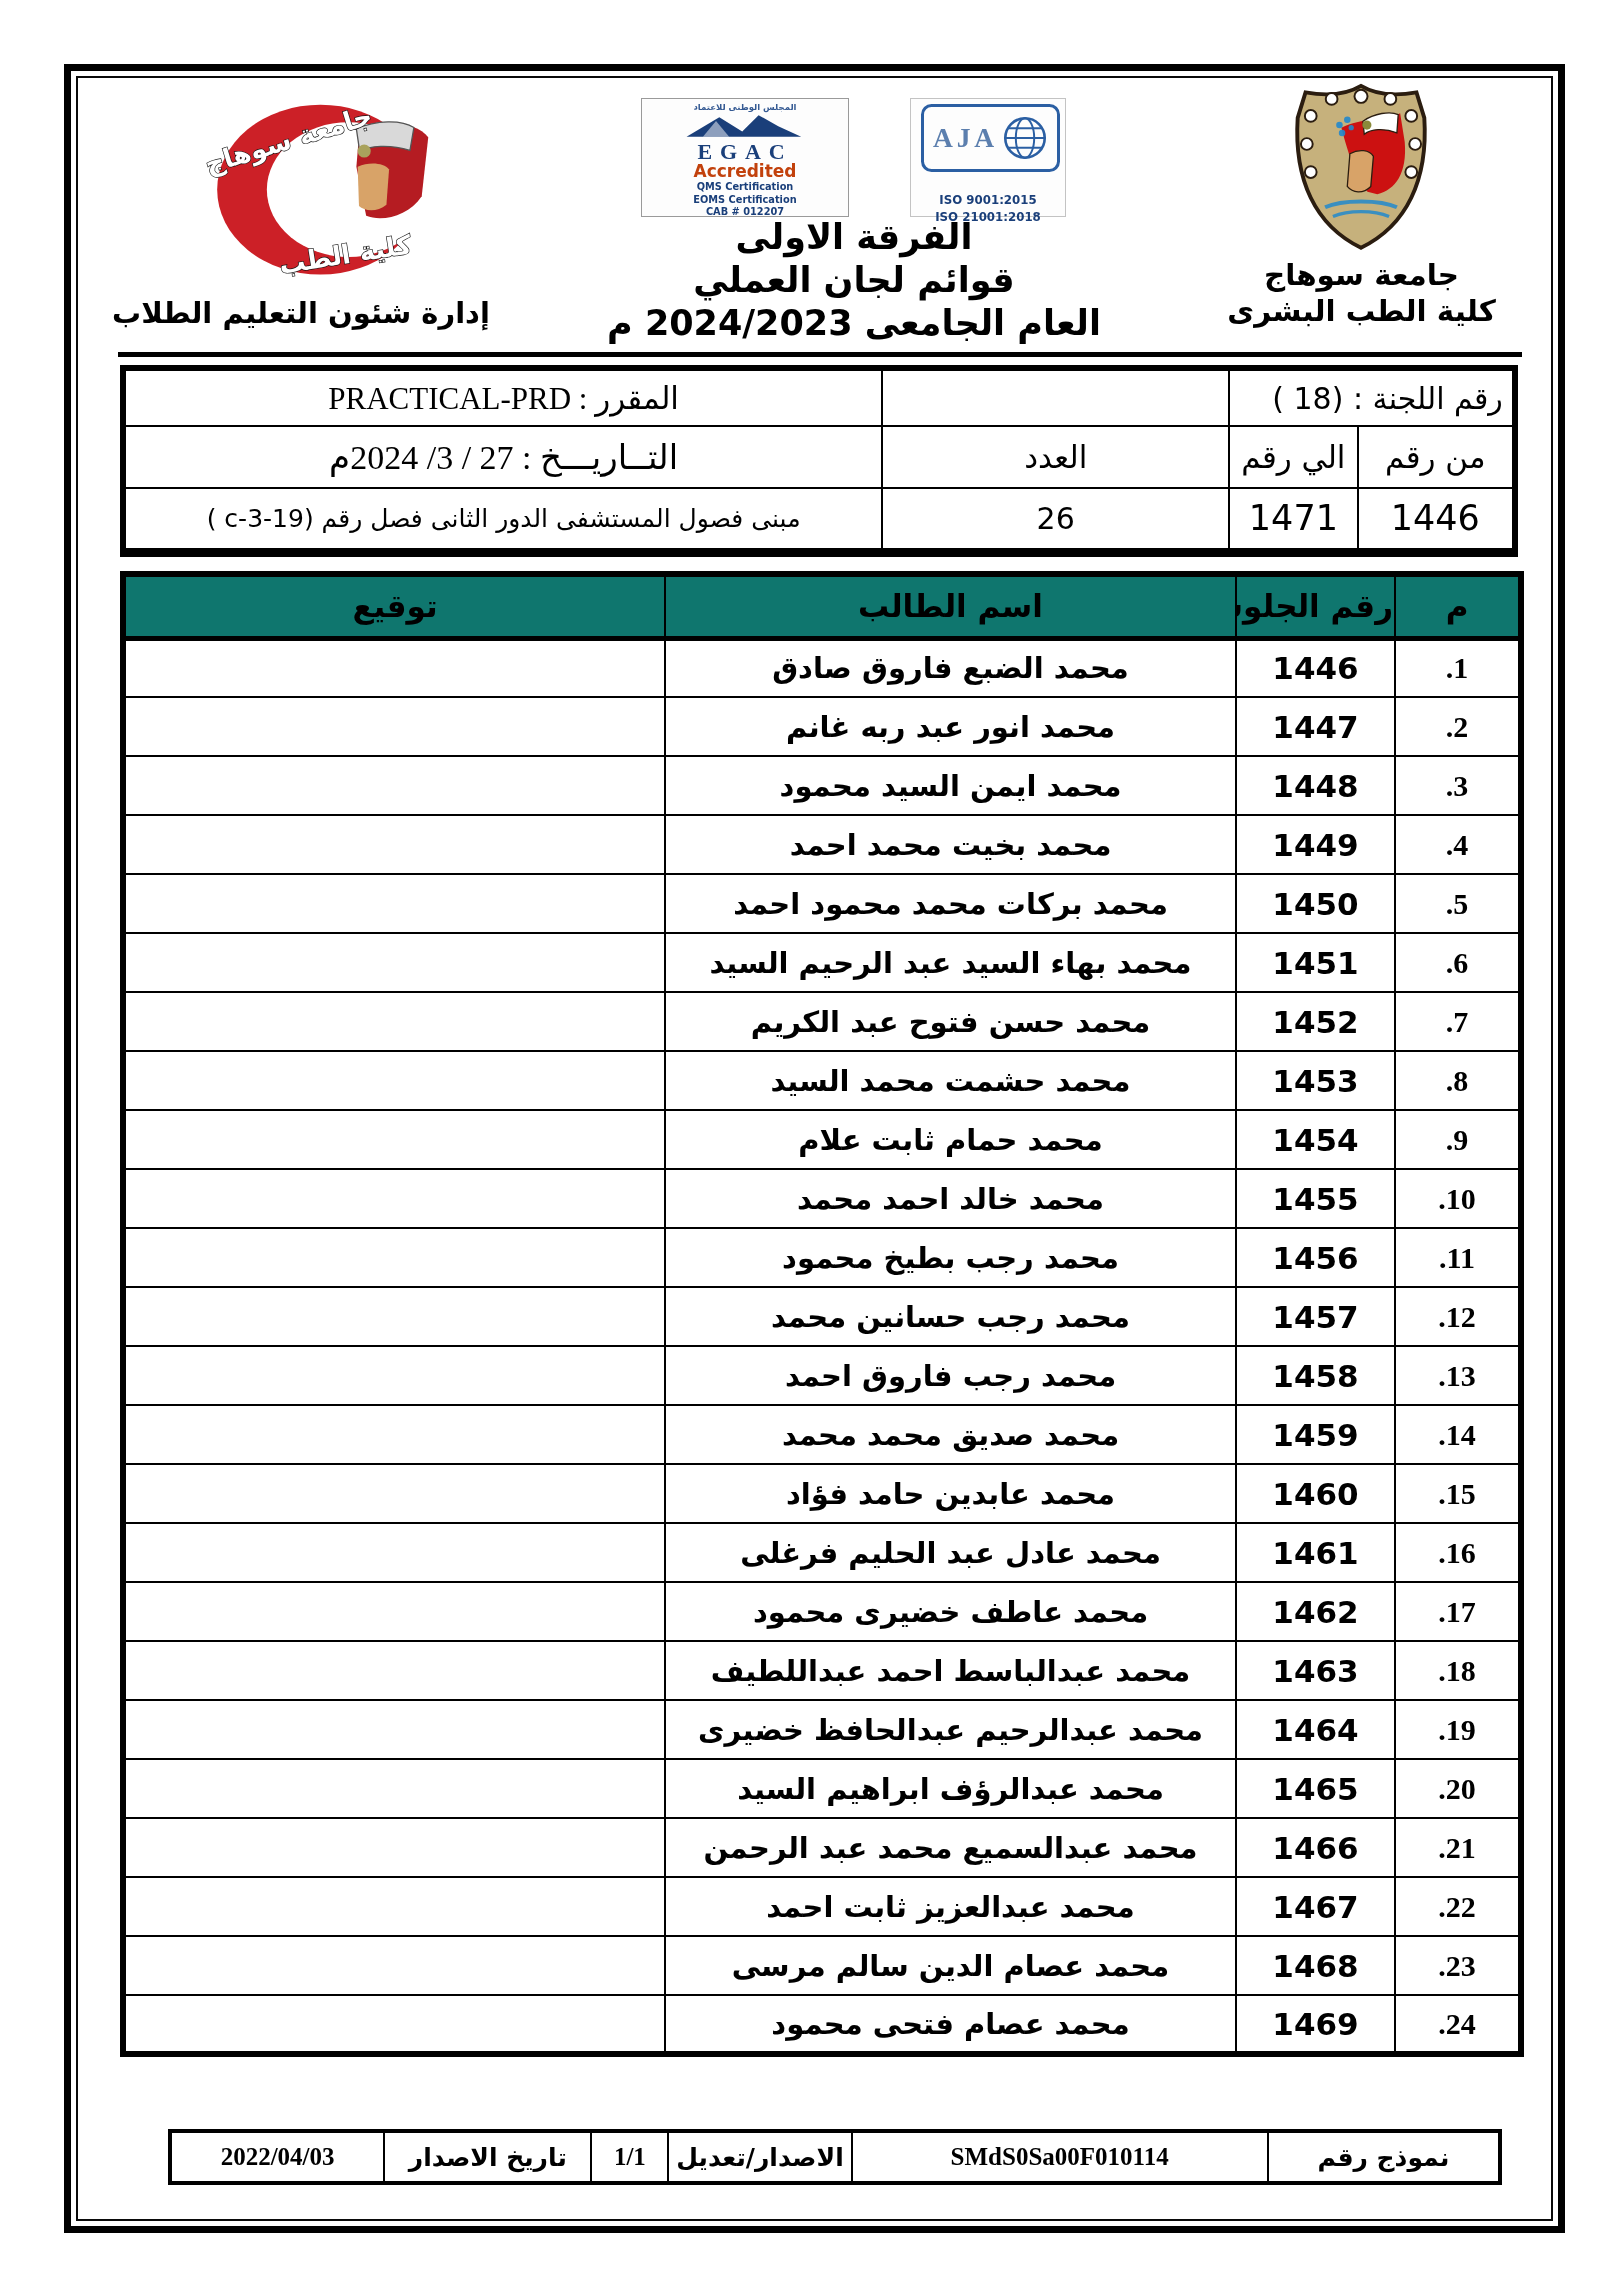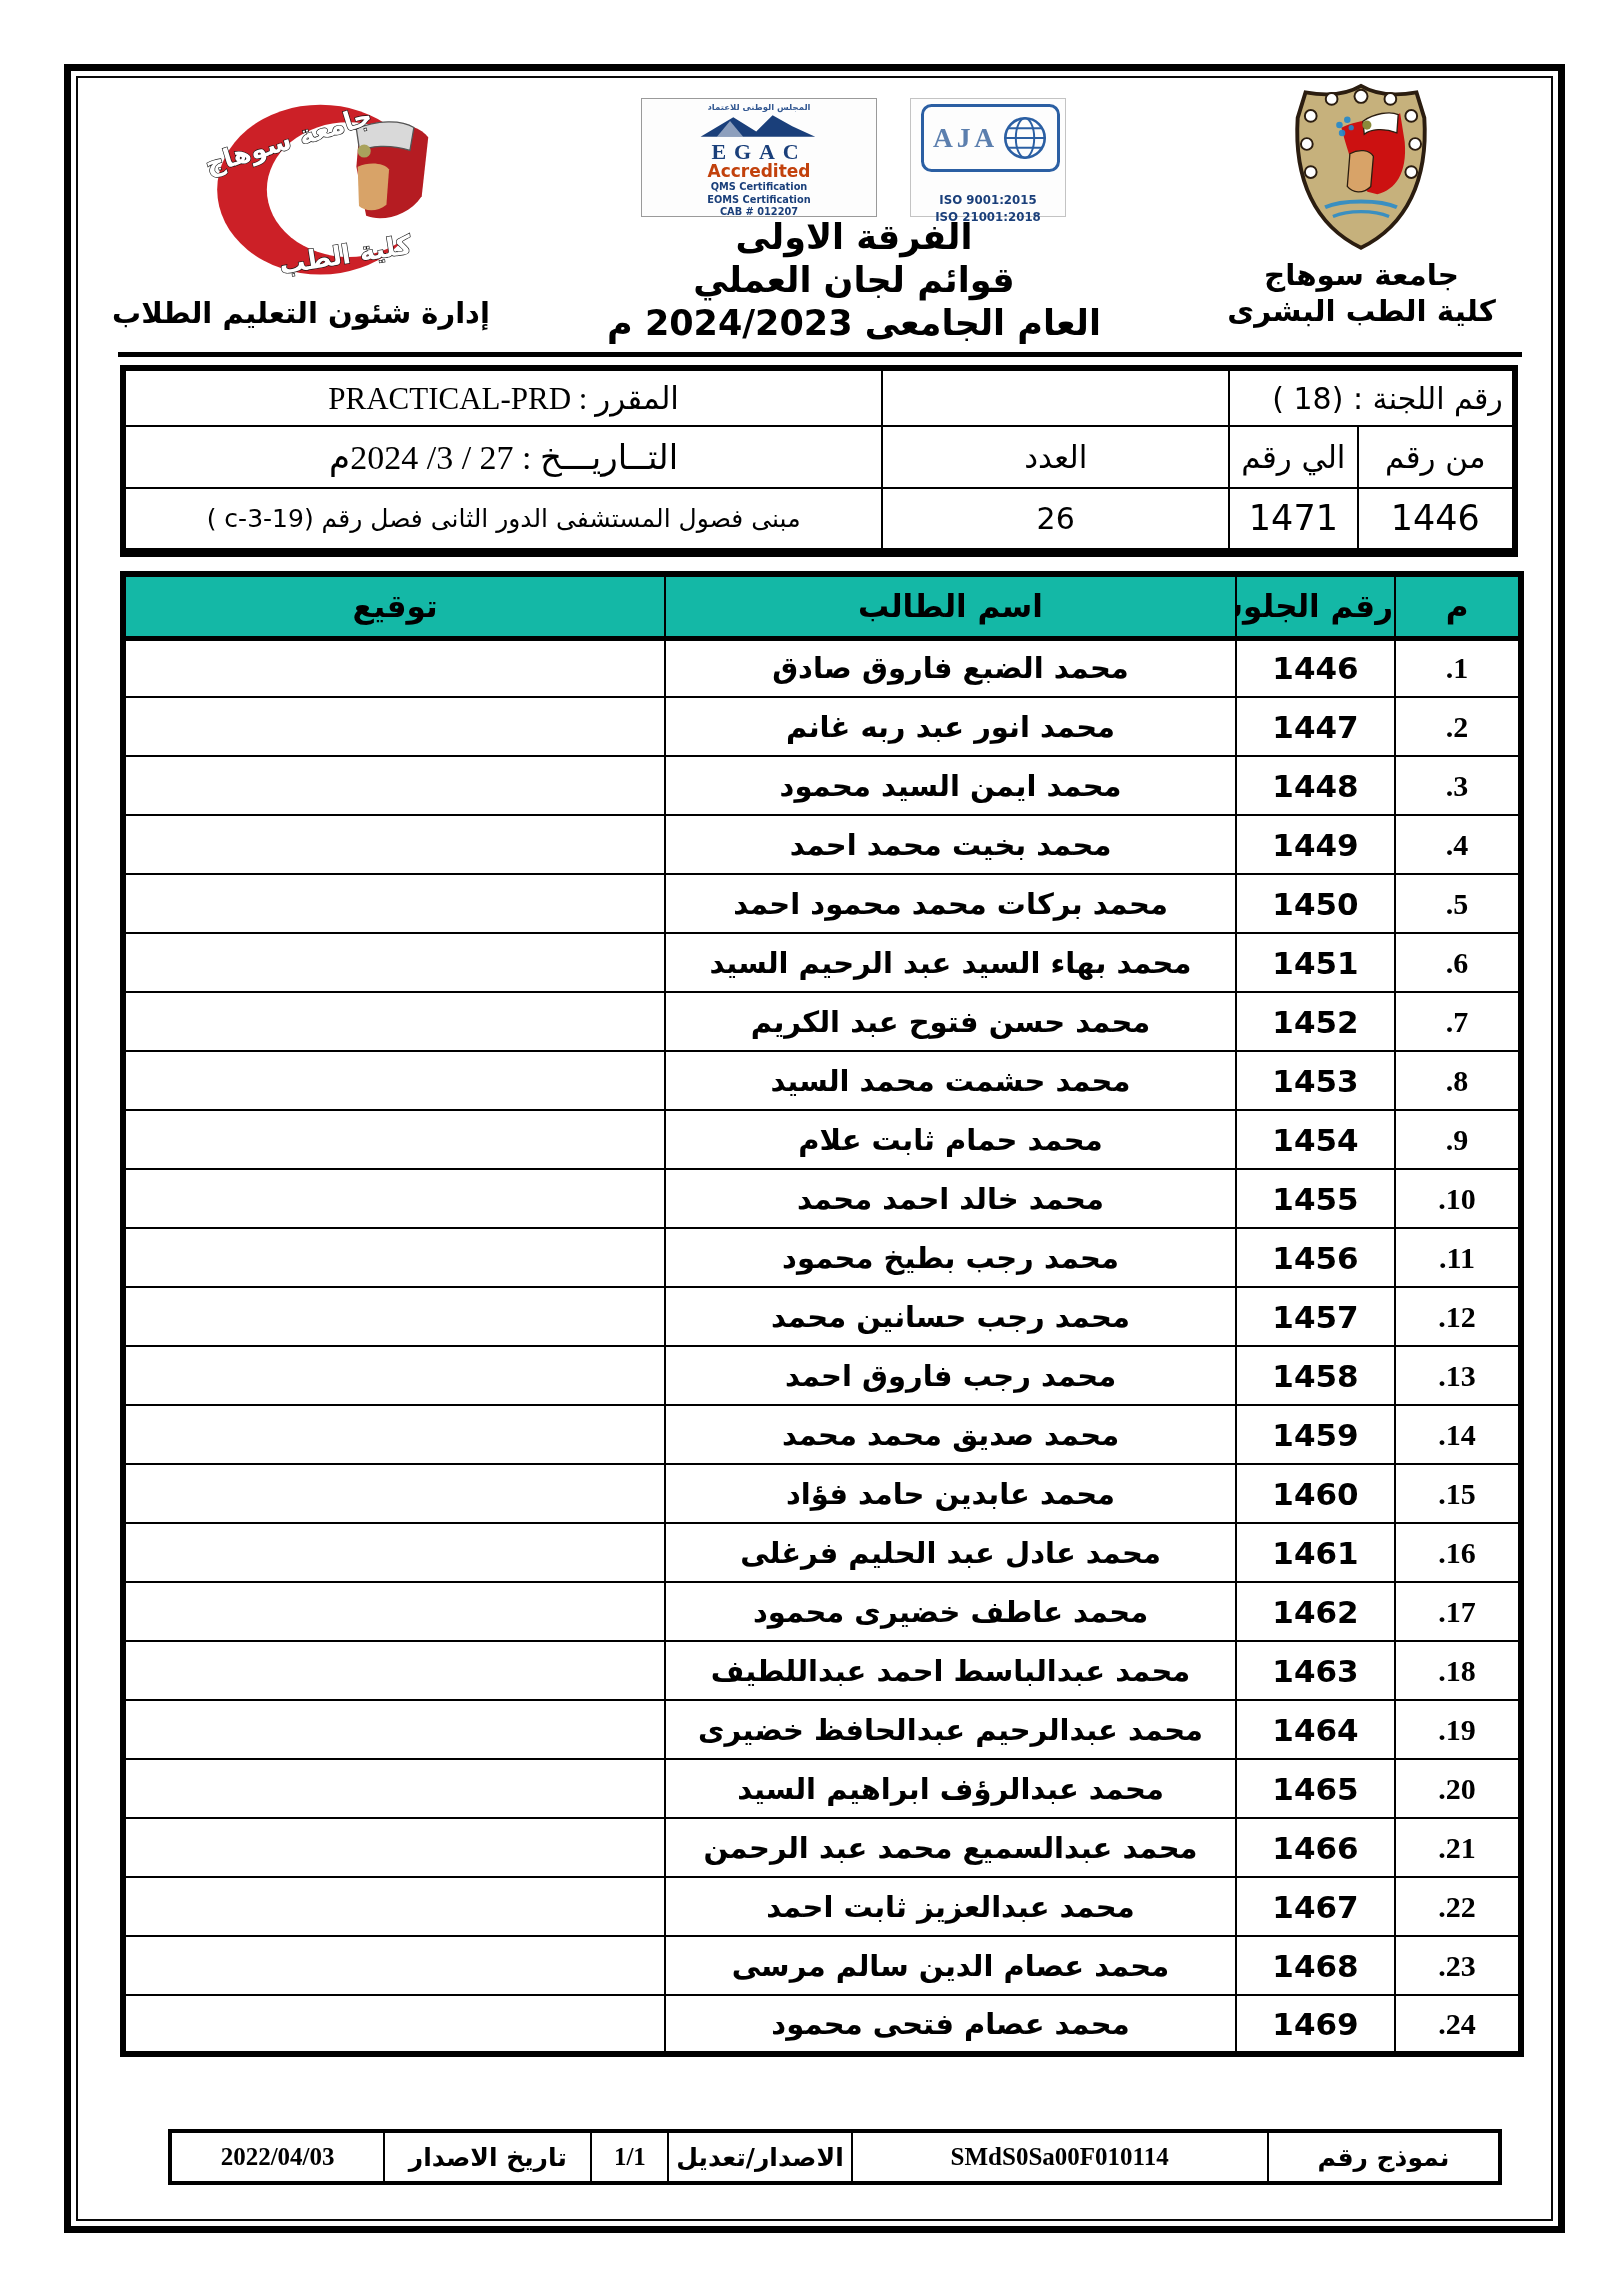--- a/index.html
+++ b/index.html
@@ -6,21 +6,21 @@
   .page{position:relative;width:1623px;height:2295px;background:#fff;overflow:hidden;
         font-family:"DejaVu Sans",sans-serif;color:#000;}
   
   .frame-outer{position:absolute;left:64px;top:64px;width:1501px;height:2169px;
         border:7.2px solid #000;box-sizing:border-box;}
   .frame-inner{position:absolute;inset:4.6px;border:2.6px solid #0a0a0a;}
   
   .crescent-logo{position:absolute;left:193px;top:88px;width:281px;height:200px;}
   .dept-text{position:absolute;left:98px;top:296px;width:406px;text-align:center;
         font-size:29px;font-weight:bold;}
-  .egac-box{position:absolute;left:641px;top:98px;width:236px;height:119px;
+  .egac-box{position:absolute;left:641px;top:98px;width:208px;height:119px;
         border:1.3px solid #9a9a9a;box-sizing:border-box;text-align:center;background:#fdfdfd;}
   .egac-arabic{font-size:8.5px;color:#355a93;margin-top:2.6px;font-weight:bold;}
   .egac-mountain{height:30px;margin-top:-1.3px;}
   .egac-letters{font-family:"Liberation Serif",serif;font-size:22px;font-weight:bold;
         color:#1a3f7a;letter-spacing:7.9px;line-height:19.6px;}
   .egac-accredited{font-size:17px;font-weight:bold;color:#c2410c;line-height:19.6px;}
   .egac-line{font-size:9.8px;font-weight:bold;color:#1a3f7a;line-height:12.4px;}
   .aja-box{position:absolute;left:910px;top:98px;width:156px;height:119px;
         border:1.3px solid #c3c3c3;box-sizing:border-box;text-align:center;background:#fdfdfd;}
   .aja-border{position:absolute;left:10px;top:5.2px;right:5.2px;height:68px;
@@ -49,21 +49,21 @@
   .info-table .r3{height:64px;}
   .cell-committee{font-size:30px;text-align:right !important;padding-right:9.2px;}
   .cell-course{font-family:"Liberation Serif","DejaVu Sans",serif;font-size:31px;}
   .cell-colhead{font-size:31px;}
   .cell-date{font-family:"Liberation Serif","DejaVu Sans",serif;font-size:34px;}
   .cell-num{font-size:35px;margin-left:44px;}
   .cell-count{font-size:30px;}
   .cell-location{font-size:25px;}
   
   .main-table{position:absolute;left:120px;top:571px;width:1398px;border:6.5px solid #000;}
-  .main-table th{border:2.6px solid #000;border-bottom:5.9px solid #000;background:#14b8a6;
+  .main-table th{border:2.6px solid #000;border-bottom:5.9px solid #000;background:#0f766e;
         height:64px;font-size:31px;font-weight:bold;vertical-align:middle;}
   .main-table td{border:2.6px solid #000;height:59px;vertical-align:middle;text-align:center;}
   .c-idx{font-family:"Liberation Serif",serif;font-size:30px;font-weight:bold;}
   .c-seat{font-size:31px;font-weight:bold;}
   .c-name{font-size:29px;font-weight:bold;margin-left:6px;}
   
   .footer-table{position:absolute;left:168px;top:2129px;width:1334px;border:4.6px solid #000;}
   .footer-table td{border:2.6px solid #000;height:52px;text-align:center;vertical-align:middle;
         font-weight:bold;font-size:25px;}
   .f-serial,.f-rel,.f-date{font-family:"Liberation Serif","DejaVu Sans",serif;font-size:28px;}

